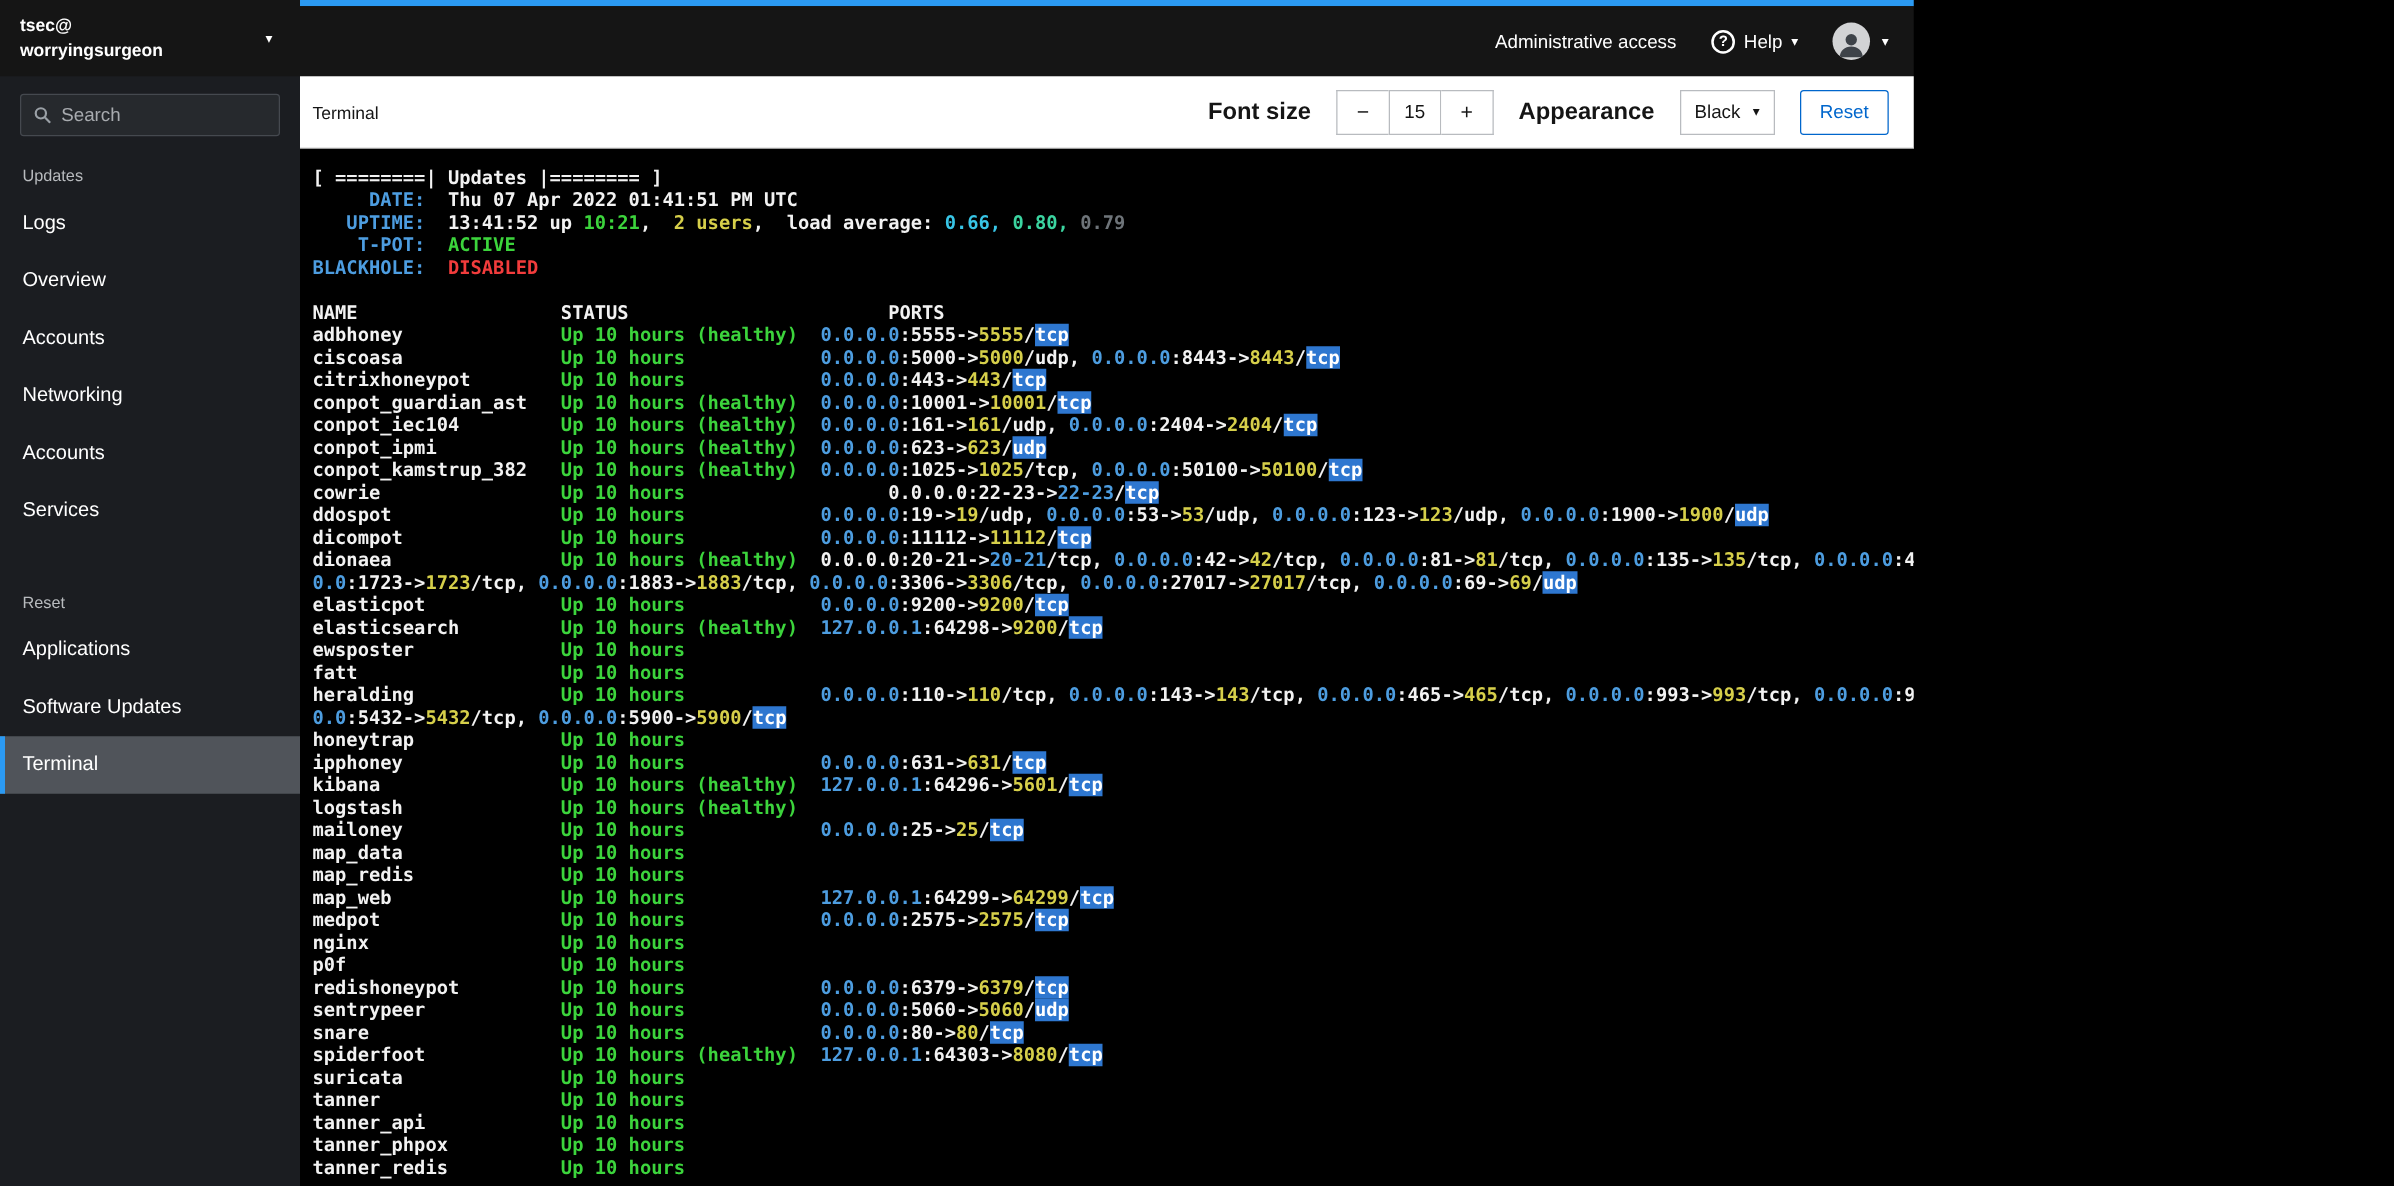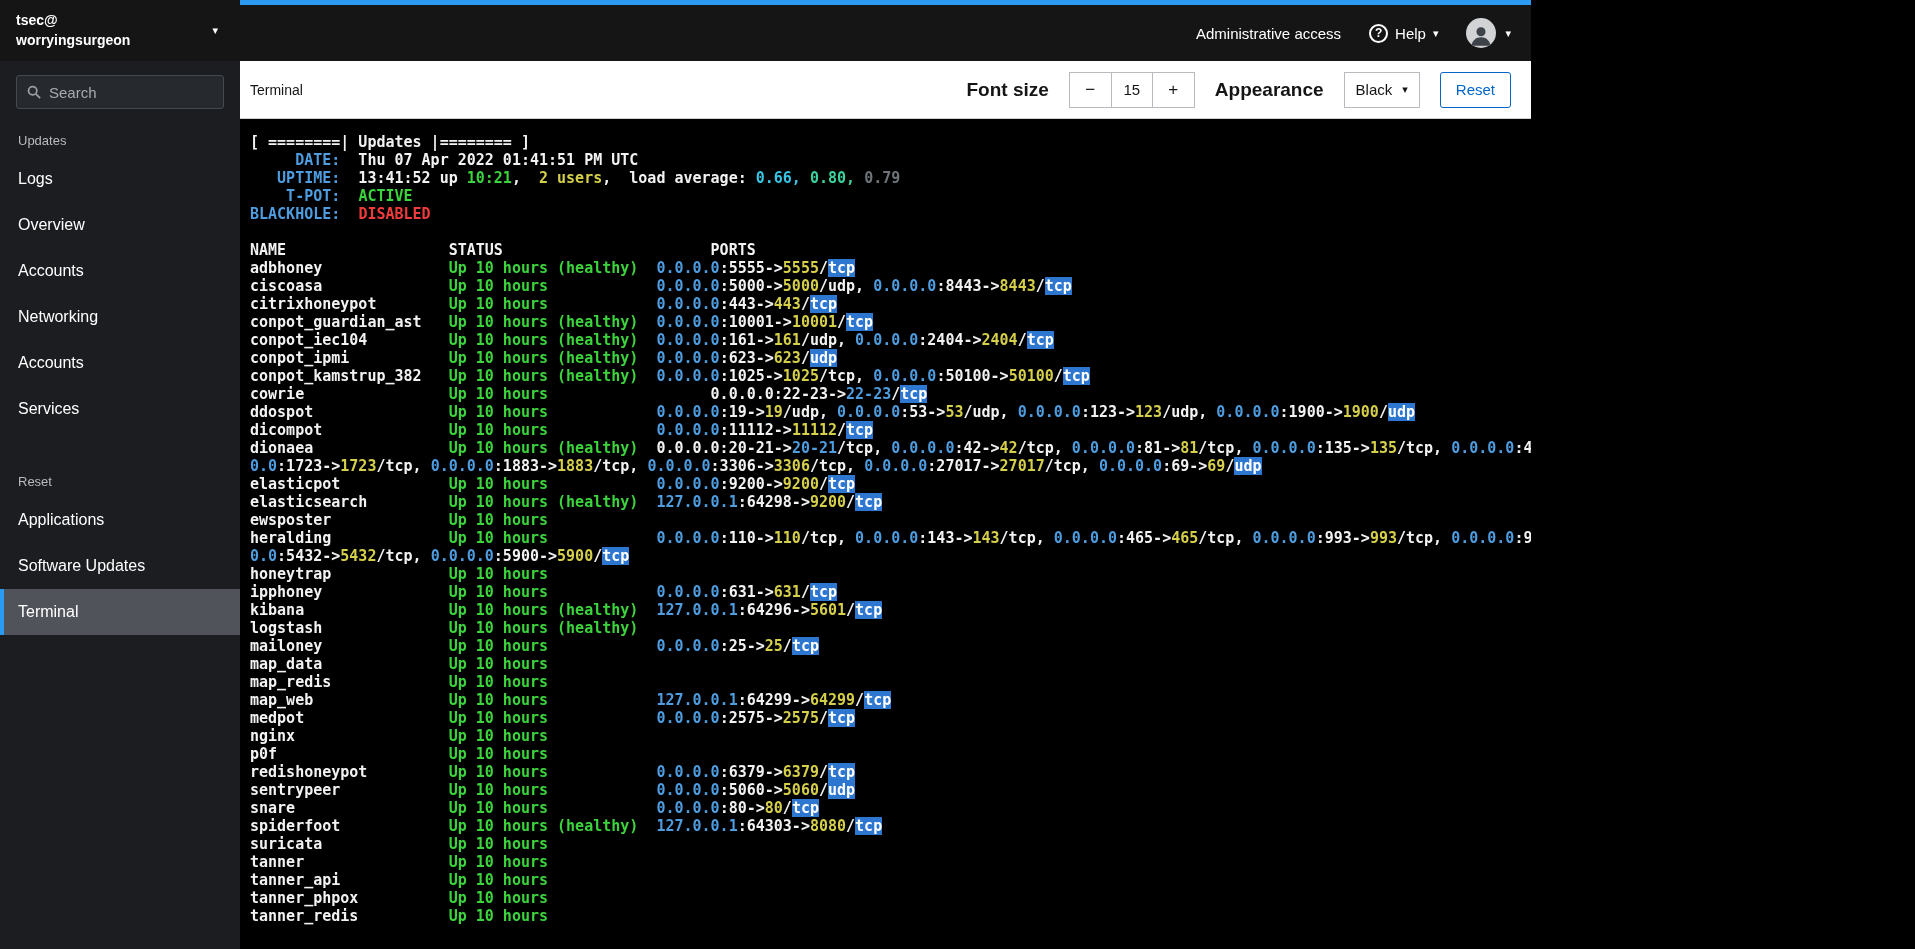--- a/index.html
+++ b/index.html
@@ -146,20 +146,21 @@
         <div class="tline"><span style="color: rgb(242, 242, 242);">conpot_ipmi           </span><span style="color: rgb(60, 212, 60);">Up 10 hours (healthy)  </span><span style="color: rgb(77, 157, 224);">0.0.0.0</span><span style="color: rgb(242, 242, 242);">:623-&gt;</span><span style="color: rgb(214, 207, 74);">623</span><span style="color: rgb(242, 242, 242);">/</span><span style="background-color: rgb(46, 119, 208); color: rgb(255, 255, 255);">udp</span></div>
         <div class="tline"><span style="color: rgb(242, 242, 242);">conpot_kamstrup_382   </span><span style="color: rgb(60, 212, 60);">Up 10 hours (healthy)  </span><span style="color: rgb(77, 157, 224);">0.0.0.0</span><span style="color: rgb(242, 242, 242);">:1025-&gt;</span><span style="color: rgb(214, 207, 74);">1025</span><span style="color: rgb(242, 242, 242);">/tcp, </span><span style="color: rgb(77, 157, 224);">0.0.0.0</span><span style="color: rgb(242, 242, 242);">:50100-&gt;</span><span style="color: rgb(214, 207, 74);">50100</span><span style="color: rgb(242, 242, 242);">/</span><span style="background-color: rgb(46, 119, 208); color: rgb(255, 255, 255);">tcp</span></div>
         <div class="tline"><span style="color: rgb(242, 242, 242);">cowrie                </span><span style="color: rgb(60, 212, 60);">Up 10 hours            </span><span style="color: rgb(242, 242, 242);">      0.0.0.0:22-23-&gt;</span><span style="color: rgb(77, 157, 224);">22-23</span><span style="color: rgb(242, 242, 242);">/</span><span style="background-color: rgb(46, 119, 208); color: rgb(255, 255, 255);">tcp</span></div>
         <div class="tline"><span style="color: rgb(242, 242, 242);">ddospot               </span><span style="color: rgb(60, 212, 60);">Up 10 hours            </span><span style="color: rgb(77, 157, 224);">0.0.0.0</span><span style="color: rgb(242, 242, 242);">:19-&gt;</span><span style="color: rgb(214, 207, 74);">19</span><span style="color: rgb(242, 242, 242);">/udp, </span><span style="color: rgb(77, 157, 224);">0.0.0.0</span><span style="color: rgb(242, 242, 242);">:53-&gt;</span><span style="color: rgb(214, 207, 74);">53</span><span style="color: rgb(242, 242, 242);">/udp, </span><span style="color: rgb(77, 157, 224);">0.0.0.0</span><span style="color: rgb(242, 242, 242);">:123-&gt;</span><span style="color: rgb(214, 207, 74);">123</span><span style="color: rgb(242, 242, 242);">/udp, </span><span style="color: rgb(77, 157, 224);">0.0.0.0</span><span style="color: rgb(242, 242, 242);">:1900-&gt;</span><span style="color: rgb(214, 207, 74);">1900</span><span style="color: rgb(242, 242, 242);">/</span><span style="background-color: rgb(46, 119, 208); color: rgb(255, 255, 255);">udp</span></div>
         <div class="tline"><span style="color: rgb(242, 242, 242);">dicompot              </span><span style="color: rgb(60, 212, 60);">Up 10 hours            </span><span style="color: rgb(77, 157, 224);">0.0.0.0</span><span style="color: rgb(242, 242, 242);">:11112-&gt;</span><span style="color: rgb(214, 207, 74);">11112</span><span style="color: rgb(242, 242, 242);">/</span><span style="background-color: rgb(46, 119, 208); color: rgb(255, 255, 255);">tcp</span></div>
         <div class="tline"><span style="color: rgb(242, 242, 242);">dionaea               </span><span style="color: rgb(60, 212, 60);">Up 10 hours (healthy)  </span><span style="color: rgb(242, 242, 242);">0.0.0.0:20-21-&gt;</span><span style="color: rgb(77, 157, 224);">20-21</span><span style="color: rgb(242, 242, 242);">/tcp, </span><span style="color: rgb(77, 157, 224);">0.0.0.0</span><span style="color: rgb(242, 242, 242);">:42-&gt;</span><span style="color: rgb(214, 207, 74);">42</span><span style="color: rgb(242, 242, 242);">/tcp, </span><span style="color: rgb(77, 157, 224);">0.0.0.0</span><span style="color: rgb(242, 242, 242);">:81-&gt;</span><span style="color: rgb(214, 207, 74);">81</span><span style="color: rgb(242, 242, 242);">/tcp, </span><span style="color: rgb(77, 157, 224);">0.0.0.0</span><span style="color: rgb(242, 242, 242);">:135-&gt;</span><span style="color: rgb(214, 207, 74);">135</span><span style="color: rgb(242, 242, 242);">/tcp, </span><span style="color: rgb(77, 157, 224);">0.0.0.0</span><span style="color: rgb(242, 242, 242);">:445-&gt;</span><span style="color: rgb(214, 207, 74);">445</span><span style="color: rgb(242, 242, 242);">/tcp, </span><span style="color: rgb(77, 157, 224);">0.0.0.0</span><span style="color: rgb(242, 242, 242);">:1433-&gt;</span><span style="color: rgb(214, 207, 74);">1433</span><span style="color: rgb(242, 242, 242);">/tcp, </span><span style="color: rgb(77, 157, 224);">0.0.</span></div>
         <div class="tline"><span style="color: rgb(77, 157, 224);">0.0</span><span style="color: rgb(242, 242, 242);">:1723-&gt;</span><span style="color: rgb(214, 207, 74);">1723</span><span style="color: rgb(242, 242, 242);">/tcp, </span><span style="color: rgb(77, 157, 224);">0.0.0.0</span><span style="color: rgb(242, 242, 242);">:1883-&gt;</span><span style="color: rgb(214, 207, 74);">1883</span><span style="color: rgb(242, 242, 242);">/tcp, </span><span style="color: rgb(77, 157, 224);">0.0.0.0</span><span style="color: rgb(242, 242, 242);">:3306-&gt;</span><span style="color: rgb(214, 207, 74);">3306</span><span style="color: rgb(242, 242, 242);">/tcp, </span><span style="color: rgb(77, 157, 224);">0.0.0.0</span><span style="color: rgb(242, 242, 242);">:27017-&gt;</span><span style="color: rgb(214, 207, 74);">27017</span><span style="color: rgb(242, 242, 242);">/tcp, </span><span style="color: rgb(77, 157, 224);">0.0.0.0</span><span style="color: rgb(242, 242, 242);">:69-&gt;</span><span style="color: rgb(214, 207, 74);">69</span><span style="color: rgb(242, 242, 242);">/</span><span style="background-color: rgb(46, 119, 208); color: rgb(255, 255, 255);">udp</span></div>
         <div class="tline"><span style="color: rgb(242, 242, 242);">elasticpot            </span><span style="color: rgb(60, 212, 60);">Up 10 hours            </span><span style="color: rgb(77, 157, 224);">0.0.0.0</span><span style="color: rgb(242, 242, 242);">:9200-&gt;</span><span style="color: rgb(214, 207, 74);">9200</span><span style="color: rgb(242, 242, 242);">/</span><span style="background-color: rgb(46, 119, 208); color: rgb(255, 255, 255);">tcp</span></div>
         <div class="tline"><span style="color: rgb(242, 242, 242);">elasticsearch         </span><span style="color: rgb(60, 212, 60);">Up 10 hours (healthy)  </span><span style="color: rgb(77, 157, 224);">127.0.0.1</span><span style="color: rgb(242, 242, 242);">:64298-&gt;</span><span style="color: rgb(214, 207, 74);">9200</span><span style="color: rgb(242, 242, 242);">/</span><span style="background-color: rgb(46, 119, 208); color: rgb(255, 255, 255);">tcp</span></div>
         <div class="tline"><span style="color: rgb(242, 242, 242);">ewsposter             </span><span style="color: rgb(60, 212, 60);">Up 10 hours            </span></div>
+        <div class="tline"><span style="color: rgb(242, 242, 242);">fatt                  </span><span style="color: rgb(60, 212, 60);">Up 10 hours            </span></div>
         <div class="tline"><span style="color: rgb(242, 242, 242);">heralding             </span><span style="color: rgb(60, 212, 60);">Up 10 hours            </span><span style="color: rgb(77, 157, 224);">0.0.0.0</span><span style="color: rgb(242, 242, 242);">:110-&gt;</span><span style="color: rgb(214, 207, 74);">110</span><span style="color: rgb(242, 242, 242);">/tcp, </span><span style="color: rgb(77, 157, 224);">0.0.0.0</span><span style="color: rgb(242, 242, 242);">:143-&gt;</span><span style="color: rgb(214, 207, 74);">143</span><span style="color: rgb(242, 242, 242);">/tcp, </span><span style="color: rgb(77, 157, 224);">0.0.0.0</span><span style="color: rgb(242, 242, 242);">:465-&gt;</span><span style="color: rgb(214, 207, 74);">465</span><span style="color: rgb(242, 242, 242);">/tcp, </span><span style="color: rgb(77, 157, 224);">0.0.0.0</span><span style="color: rgb(242, 242, 242);">:993-&gt;</span><span style="color: rgb(214, 207, 74);">993</span><span style="color: rgb(242, 242, 242);">/tcp, </span><span style="color: rgb(77, 157, 224);">0.0.0.0</span><span style="color: rgb(242, 242, 242);">:995-&gt;</span><span style="color: rgb(214, 207, 74);">995</span><span style="color: rgb(242, 242, 242);">/tcp, </span><span style="color: rgb(77, 157, 224);">0.0.0.0</span><span style="color: rgb(242, 242, 242);">:1080-&gt;</span><span style="color: rgb(214, 207, 74);">1080</span><span style="color: rgb(242, 242, 242);">/tcp, </span><span style="color: rgb(77, 157, 224);">0.0.</span></div>
         <div class="tline"><span style="color: rgb(77, 157, 224);">0.0</span><span style="color: rgb(242, 242, 242);">:5432-&gt;</span><span style="color: rgb(214, 207, 74);">5432</span><span style="color: rgb(242, 242, 242);">/tcp, </span><span style="color: rgb(77, 157, 224);">0.0.0.0</span><span style="color: rgb(242, 242, 242);">:5900-&gt;</span><span style="color: rgb(214, 207, 74);">5900</span><span style="color: rgb(242, 242, 242);">/</span><span style="background-color: rgb(46, 119, 208); color: rgb(255, 255, 255);">tcp</span></div>
         <div class="tline"><span style="color: rgb(242, 242, 242);">honeytrap             </span><span style="color: rgb(60, 212, 60);">Up 10 hours            </span></div>
         <div class="tline"><span style="color: rgb(242, 242, 242);">ipphoney              </span><span style="color: rgb(60, 212, 60);">Up 10 hours            </span><span style="color: rgb(77, 157, 224);">0.0.0.0</span><span style="color: rgb(242, 242, 242);">:631-&gt;</span><span style="color: rgb(214, 207, 74);">631</span><span style="color: rgb(242, 242, 242);">/</span><span style="background-color: rgb(46, 119, 208); color: rgb(255, 255, 255);">tcp</span></div>
         <div class="tline"><span style="color: rgb(242, 242, 242);">kibana                </span><span style="color: rgb(60, 212, 60);">Up 10 hours (healthy)  </span><span style="color: rgb(77, 157, 224);">127.0.0.1</span><span style="color: rgb(242, 242, 242);">:64296-&gt;</span><span style="color: rgb(214, 207, 74);">5601</span><span style="color: rgb(242, 242, 242);">/</span><span style="background-color: rgb(46, 119, 208); color: rgb(255, 255, 255);">tcp</span></div>
         <div class="tline"><span style="color: rgb(242, 242, 242);">logstash              </span><span style="color: rgb(60, 212, 60);">Up 10 hours (healthy)  </span></div>
         <div class="tline"><span style="color: rgb(242, 242, 242);">mailoney              </span><span style="color: rgb(60, 212, 60);">Up 10 hours            </span><span style="color: rgb(77, 157, 224);">0.0.0.0</span><span style="color: rgb(242, 242, 242);">:25-&gt;</span><span style="color: rgb(214, 207, 74);">25</span><span style="color: rgb(242, 242, 242);">/</span><span style="background-color: rgb(46, 119, 208); color: rgb(255, 255, 255);">tcp</span></div>
         <div class="tline"><span style="color: rgb(242, 242, 242);">map_data              </span><span style="color: rgb(60, 212, 60);">Up 10 hours            </span></div>
         <div class="tline"><span style="color: rgb(242, 242, 242);">map_redis             </span><span style="color: rgb(60, 212, 60);">Up 10 hours            </span></div>
         <div class="tline"><span style="color: rgb(242, 242, 242);">map_web               </span><span style="color: rgb(60, 212, 60);">Up 10 hours            </span><span style="color: rgb(77, 157, 224);">127.0.0.1</span><span style="color: rgb(242, 242, 242);">:64299-&gt;</span><span style="color: rgb(214, 207, 74);">64299</span><span style="color: rgb(242, 242, 242);">/</span><span style="background-color: rgb(46, 119, 208); color: rgb(255, 255, 255);">tcp</span></div>

